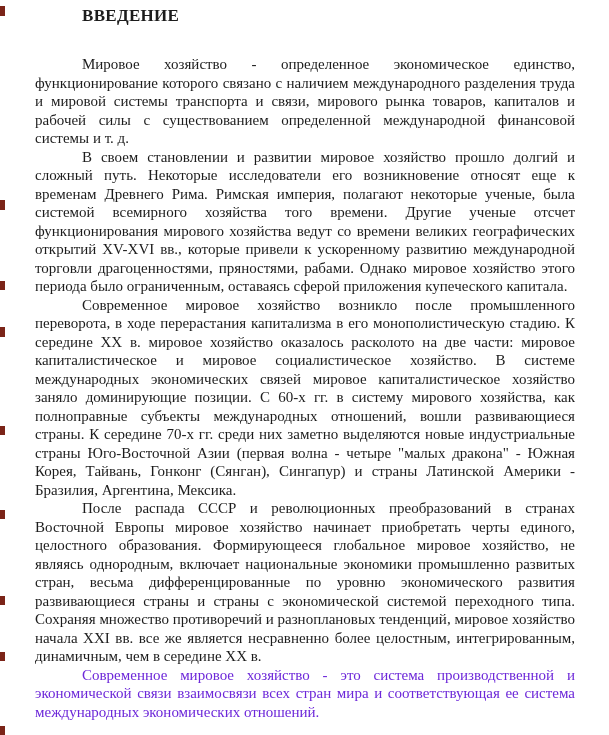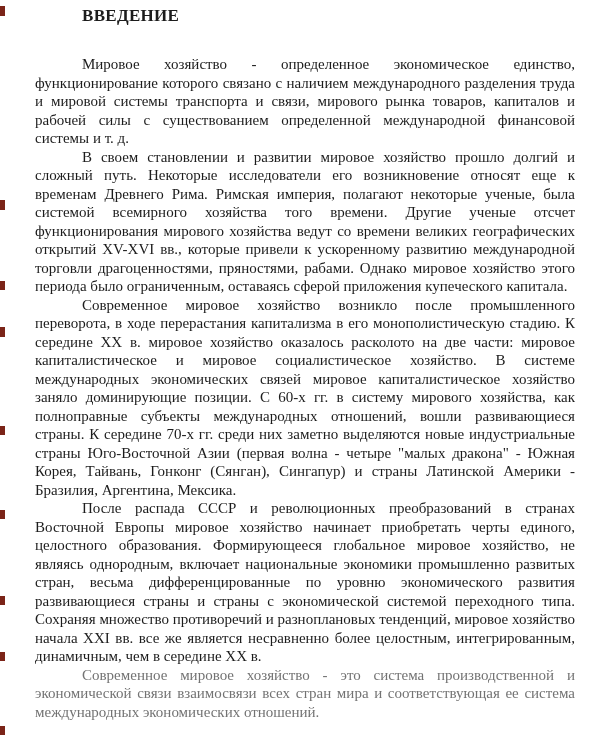--- a/index.html
+++ b/index.html
@@ -58,16 +58,16 @@
       <div class="edge-mark" style="top: 652px; height: 9px; background: rgb(123, 36, 24);"></div>
       <div class="edge-mark" style="top: 726px; height: 9px; background: rgb(123, 36, 24);"></div>
     </div>
   <div class="content">
     <h1 class="heading">ВВЕДЕНИЕ</h1>
     <div class="body-text" id="body-text">
         <p style="color: rgb(28, 28, 28); margin-top: 31px;">Мировое хозяйство - определенное экономическое единство, функционирование которого связано с наличием международного разделения труда и мировой системы транспорта и связи, мирового рынка товаров, капиталов и рабочей силы с существованием определенной международной финансовой системы и т. д.</p>
         <p style="color: rgb(28, 28, 28);">В своем становлении и развитии мировое хозяйство прошло долгий и сложный путь. Некоторые исследователи его возникновение относят еще к временам Древнего Рима. Римская империя, полагают некоторые ученые, была системой всемирного хозяйства того времени. Другие ученые отсчет функционирования мирового хозяйства ведут со времени великих географических открытий XV-XVI вв., которые привели к ускоренному развитию международной торговли драгоценностями, пряностями, рабами. Однако мировое хозяйство этого периода было ограниченным, оставаясь сферой приложения купеческого капитала.</p>
         <p style="color: rgb(28, 28, 28);">Современное мировое хозяйство возникло после промышленного переворота, в ходе перерастания капитализма в его монополистическую стадию. К середине XX в. мировое хозяйство оказалось расколото на две части: мировое капиталистическое и мировое социалистическое хозяйство. В системе международных экономических связей мировое капиталистическое хозяйство заняло доминирующие позиции. С 60-х гг. в систему мирового хозяйства, как полноправные субъекты международных отношений, вошли развивающиеся страны. К середине 70-х гг. среди них заметно выделяются новые индустриальные страны Юго-Восточной Азии (первая волна - четыре "малых дракона" - Южная Корея, Тайвань, Гонконг (Сянган), Сингапур) и страны Латинской Америки - Бразилия, Аргентина, Мексика.</p>
         <p style="color: rgb(28, 28, 28);">После распада СССР и революционных преобразований в странах Восточной Европы мировое хозяйство начинает приобретать черты единого, целостного образования. Формирующееся глобальное мировое хозяйство, не являясь однородным, включает национальные экономики промышленно развитых стран, весьма дифференцированные по уровню экономического развития развивающиеся страны и страны с экономической системой переходного типа. Сохраняя множество противоречий и разноплановых тенденций, мировое хозяйство начала XXI вв. все же является несравненно более целостным, интегрированным, динамичным, чем в середине XX в.</p>
-        <p style="color: #737373;">Современное мировое хозяйство - это система производственной и экономической связи взаимосвязи всех стран мира и соответствующая ее система международных экономических отношений.</p>
+        <p style="color: #6d28d9;">Современное мировое хозяйство - это система производственной и экономической связи взаимосвязи всех стран мира и соответствующая ее система международных экономических отношений.</p>
       </div>
   </div>
 </div>
 
 </body></html>

